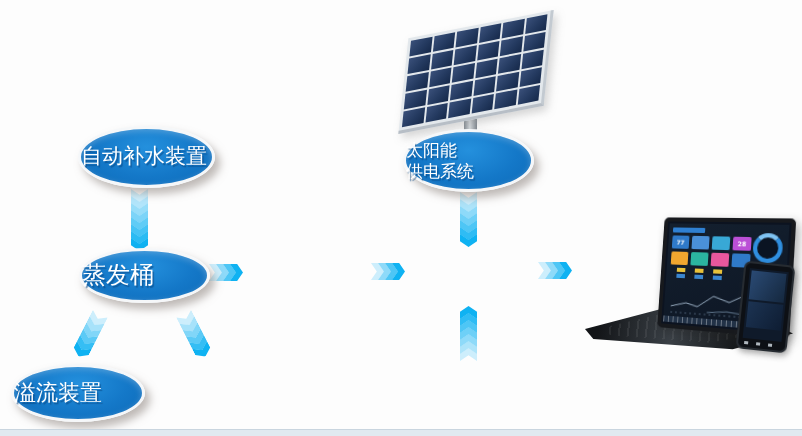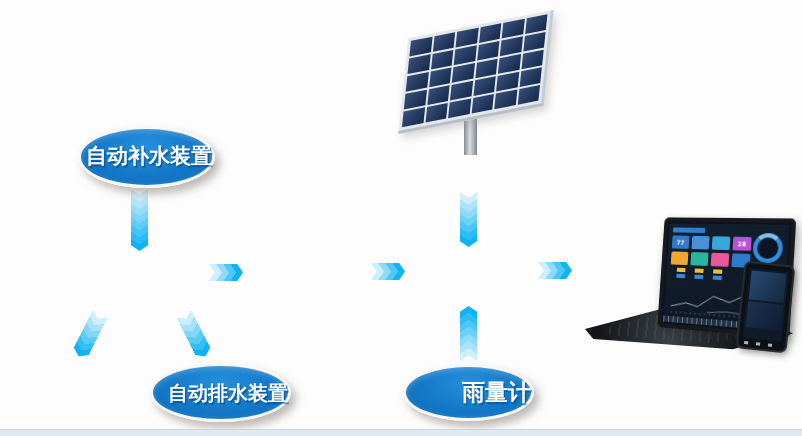--- a/index.html
+++ b/index.html
@@ -6,26 +6,26 @@
   body { font-family:"DejaVu Sans","Liberation Sans",sans-serif; background:#ffffff; }
 
   .stage {
     position:relative; width:802px; height:436px;
     background:#fdfdfd; overflow:hidden;
   }
 
   
   .node {
     position:absolute; display:flex; flex-direction:column;
-    align-items:flex-end; justify-content:center; text-align:center;
+    align-items:flex-start; justify-content:center; text-align:center;
     border-radius:50%;
     background: radial-gradient(ellipse at 50% 32%, #2490dd 0%, #1478c8 55%, #0d6ab8 100%);
     border:3px solid #f5f7f9;
     box-shadow: 5px 6px 8px rgba(128,118,112,0.5), inset 0 2px 6px rgba(255,255,255,0.25);
-    color:#ffffff; font-weight:700;
+    color:#ffffff; font-weight:400;
     text-shadow: 1.5px 1.5px 1px rgba(8,70,130,0.6);
     box-sizing:border-box; line-height:1.2;
   }
   .n-refill   { left:78px;  top:126px; width:137px; height:62px; font-size:21px; }
   .n-solar    { left:403px; top:129px; width:131px; height:63px; font-size:17px; }
   .n-bucket   { left:79px;  top:248px; width:131px; height:55px; font-size:24px; }
   .n-water    { left:243px; top:248px; width:128px; height:55px; font-size:23px; }
   .n-logger   { left:403px; top:249px; width:131px; height:54px; font-size:23px; }
   .n-overflow { left:11px;  top:364px; width:134px; height:58px; font-size:22px; }
   .n-drain    { left:150px; top:363px; width:141px; height:59px; font-size:20px; }
@@ -231,25 +231,29 @@
       <span class="chev chev-d" style="background: rgb(167, 226, 250);"></span>
       <span class="chev chev-d" style="background: rgb(129, 214, 248);"></span>
       <span class="chev chev-d" style="background: rgb(91, 202, 246);"></span>
       <span class="chev chev-d" style="background: rgb(53, 190, 244);"></span>
       <span class="chev chev-d" style="background: rgb(15, 178, 242);"></span>
     </div>
 
   <div class="node n-refill">
     <span>自动补水装置</span>
   </div>
-  <div class="node n-drain">
-    <span>自动排水装置</span>
-  </div>
-  <div class="node n-rain">
-    <span>雨量计</span>
+  <div class="node n-solar">
+    <span>太阳能</span>
+    <span>供电系统</span>
+  </div>
+  <div class="node n-bucket">
+    <span>蒸发桶</span>
+  </div>
+  <div class="node n-overflow">
+    <span>溢流装置</span>
   </div>
 
   <div class="laptop">
     <div class="lap-base"></div>
     <div class="lap-screen">
       <div class="lap-ui">
         <div class="ui-topbar"></div>
         <div class="tile-row">
           <div class="tile t1">
             <span>77</span>

